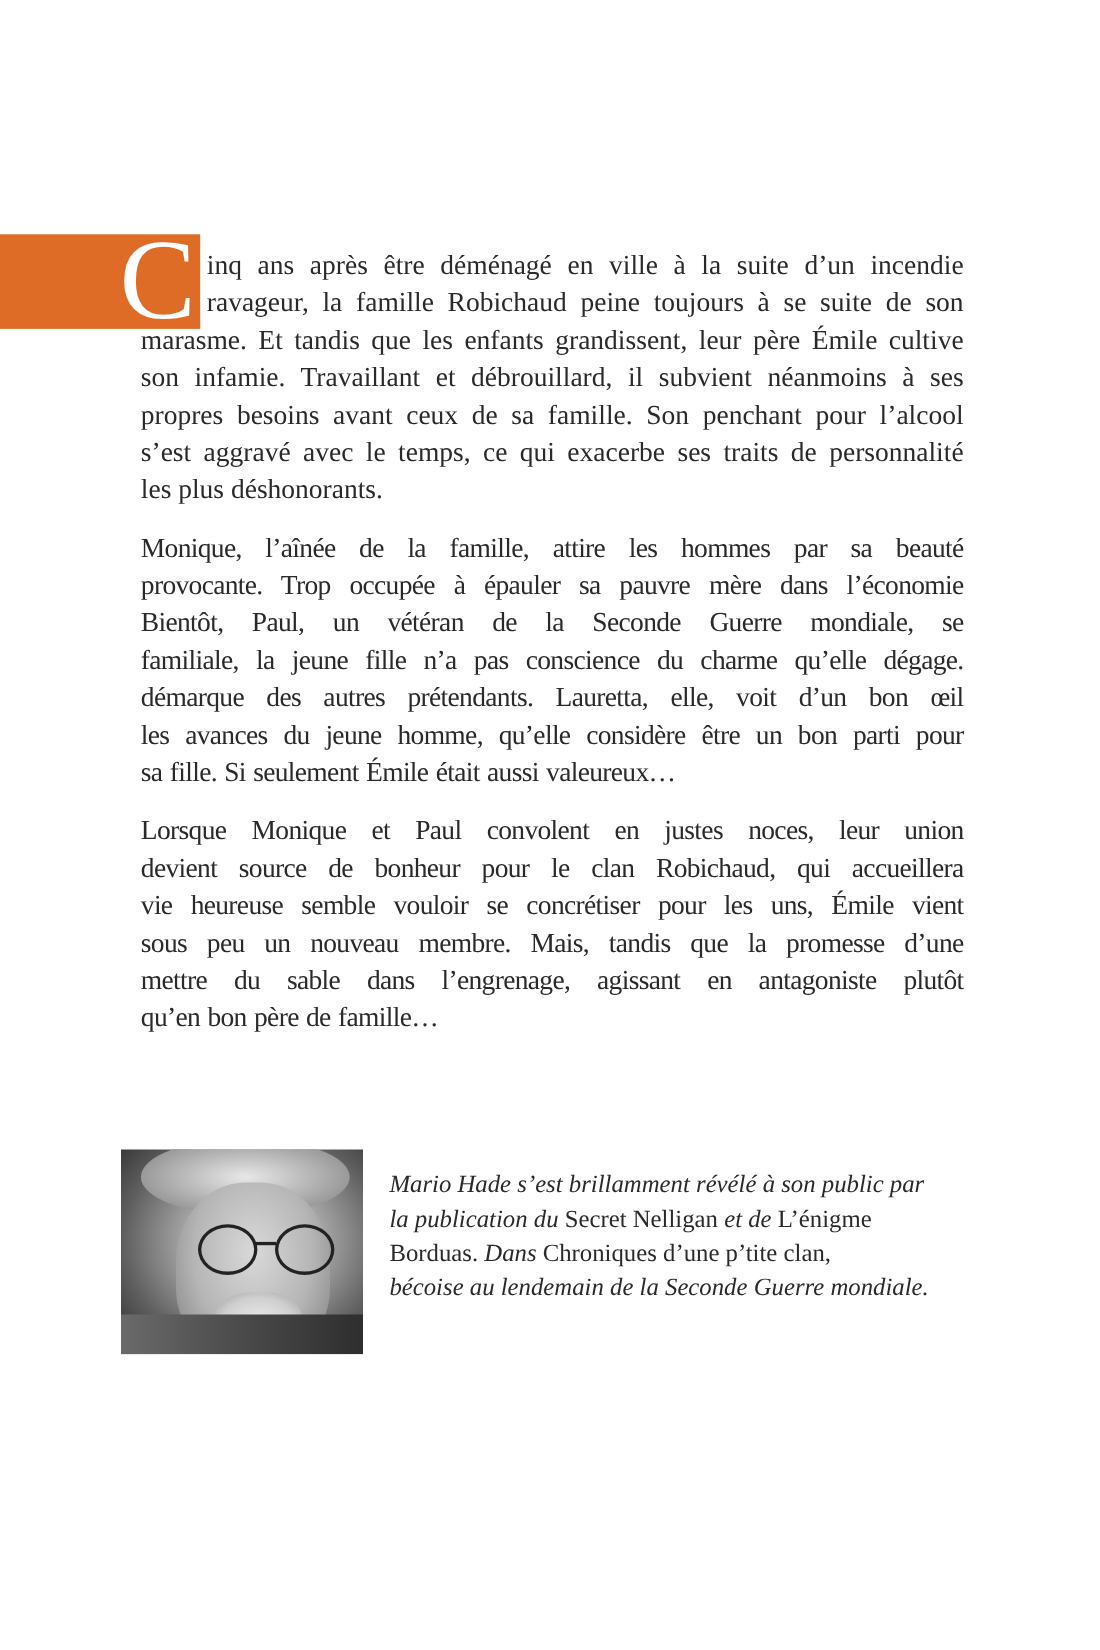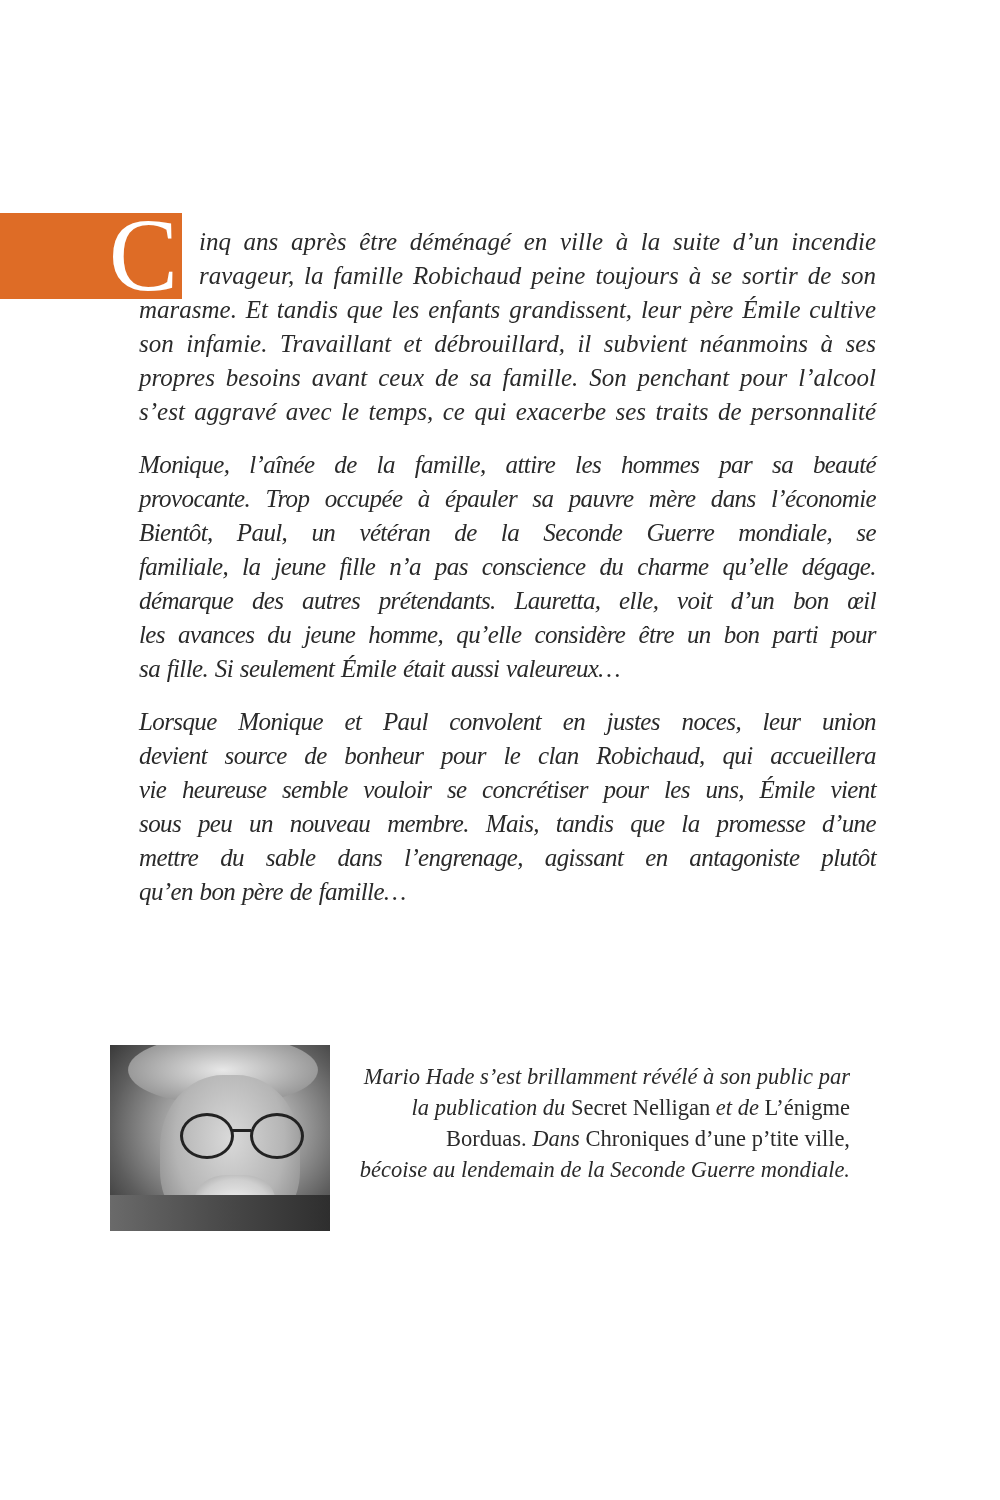--- a/index.html
+++ b/index.html
@@ -13,21 +13,21 @@
   }
   .dropcap-letter {
     position: absolute; right: 4px; top: -10px;
     font-size: 104px; line-height: 104px; color: #ffffff;
     font-family: "Liberation Serif", serif;
   }
   .body-text {
     position: absolute; left: 128px; top: 225px; width: 748px;
     font-size: 25px; line-height: 34px; text-align: justify;
   }
-  .para { margin: 0 0 19px 11px; font-style: italic; }
+  .para { margin: 0 0 19px 0; }
   .para .line { display: block; text-align: justify; text-align-last: justify; white-space: nowrap; }
   .para .line.last { text-align-last: left; }
   .para1 .line.indent { padding-left: 60px; }
   .para2, .para3 { font-stretch: condensed; }
   .para2 .line, .para3 .line { letter-spacing: -0.6px; word-spacing: 1px; }
   .photo {
     position: absolute; left: 110px; top: 1045px; width: 220px; height: 186px;
     background: radial-gradient(ellipse at 55% 45%, #d8d8d8 0%, #a9a9a9 35%, #5e5e5e 70%, #2a2a2a 100%);
     overflow: hidden;
   }
@@ -37,40 +37,41 @@
     background: radial-gradient(ellipse at 50% 40%, #d9d9d9 0%, #b5b5b5 55%, #7a7a7a 100%); }
   .photo .glass { position: absolute; top: 68px; width: 48px; height: 40px; border: 3px solid #222; border-radius: 50%; }
   .photo .glass.l { left: 70px; } .photo .glass.r { left: 140px; }
   .photo .bridge { position: absolute; left: 121px; top: 84px; width: 20px; height: 3px; background: #222; }
   .photo .beard { position: absolute; left: 85px; top: 130px; width: 80px; height: 60px; border-radius: 40% 40% 50% 50%;
     background: radial-gradient(ellipse, #f0f0f0 0%, #cfcfcf 60%, #9a9a9a 100%); }
   .photo .shirt { position: absolute; left: 0; top: 150px; width: 220px; height: 50px;
     background: linear-gradient(90deg, #6a6a6a, #4a4a4a 50%, #2e2e2e); }
   .bio {
     position: absolute; left: 354px; top: 1061px; width: 496px;
-    font-size: 22.5px; line-height: 31px; color: #2a2a2a; text-align: right;
+    font-size: 22.5px; line-height: 31px; color: #2a2a2a;
   }
   .bio .line { display: block; white-space: nowrap; }
   .bio .it { font-style: italic; }
 </style>
 </head>
 <body>
 
 <div class="dropcap-block">
   <span class="dropcap-letter">C</span>
 </div>
 
 <div class="body-text">
   <p class="para para1">
     <span class="line indent">inq ans après être déménagé en ville à la suite d’un incendie</span>
-    <span class="line indent">ravageur, la famille Robichaud peine toujours à se sortir de son</span>
+    <span class="line indent">ravageur, la famille Robichaud peine toujours à se suite de son</span>
     <span class="line">marasme. Et tandis que les enfants grandissent, leur père Émile cultive</span>
     <span class="line">son infamie. Travaillant et débrouillard, il subvient néanmoins à ses</span>
     <span class="line">propres besoins avant ceux de sa famille. Son penchant pour l’alcool</span>
     <span class="line">s’est aggravé avec le temps, ce qui exacerbe ses traits de personnalité</span>
+    <span class="line last">les plus déshonorants.</span>
   </p>
   <p class="para para2">
     <span class="line">Monique, l’aînée de la famille, attire les hommes par sa beauté</span>
     <span class="line">provocante. Trop occupée à épauler sa pauvre mère dans l’économie</span>
     <span class="line">Bientôt, Paul, un vétéran de la Seconde Guerre mondiale, se</span>
     <span class="line">familiale, la jeune fille n’a pas conscience du charme qu’elle dégage.</span>
     <span class="line">démarque des autres prétendants. Lauretta, elle, voit d’un bon œil</span>
     <span class="line">les avances du jeune homme, qu’elle considère être un bon parti pour</span>
     <span class="line last">sa fille. Si seulement Émile était aussi valeureux…</span>
   </p>
@@ -90,15 +91,15 @@
   <div class="glass l"></div>
   <div class="bridge"></div>
   <div class="glass r"></div>
   <div class="beard"></div>
   <div class="shirt"></div>
 </div>
 
 <div class="bio">
   <span class="line it">Mario Hade s’est brillamment révélé à son public par</span>
   <span class="line"><span class="it">la publication du</span> <span>Secret Nelligan</span> <span class="it">et de</span> <span>L’énigme</span></span>
-  <span class="line"><span>Borduas.</span> <span class="it">Dans</span> <span>Chroniques d’une p’tite ville,</span></span>
+  <span class="line"><span>Borduas.</span> <span class="it">Dans</span> <span>Chroniques d’une p’tite clan,</span></span>
   <span class="line it">bécoise au lendemain de la Seconde Guerre mondiale.</span>
 </div>
 
 </body></html>

